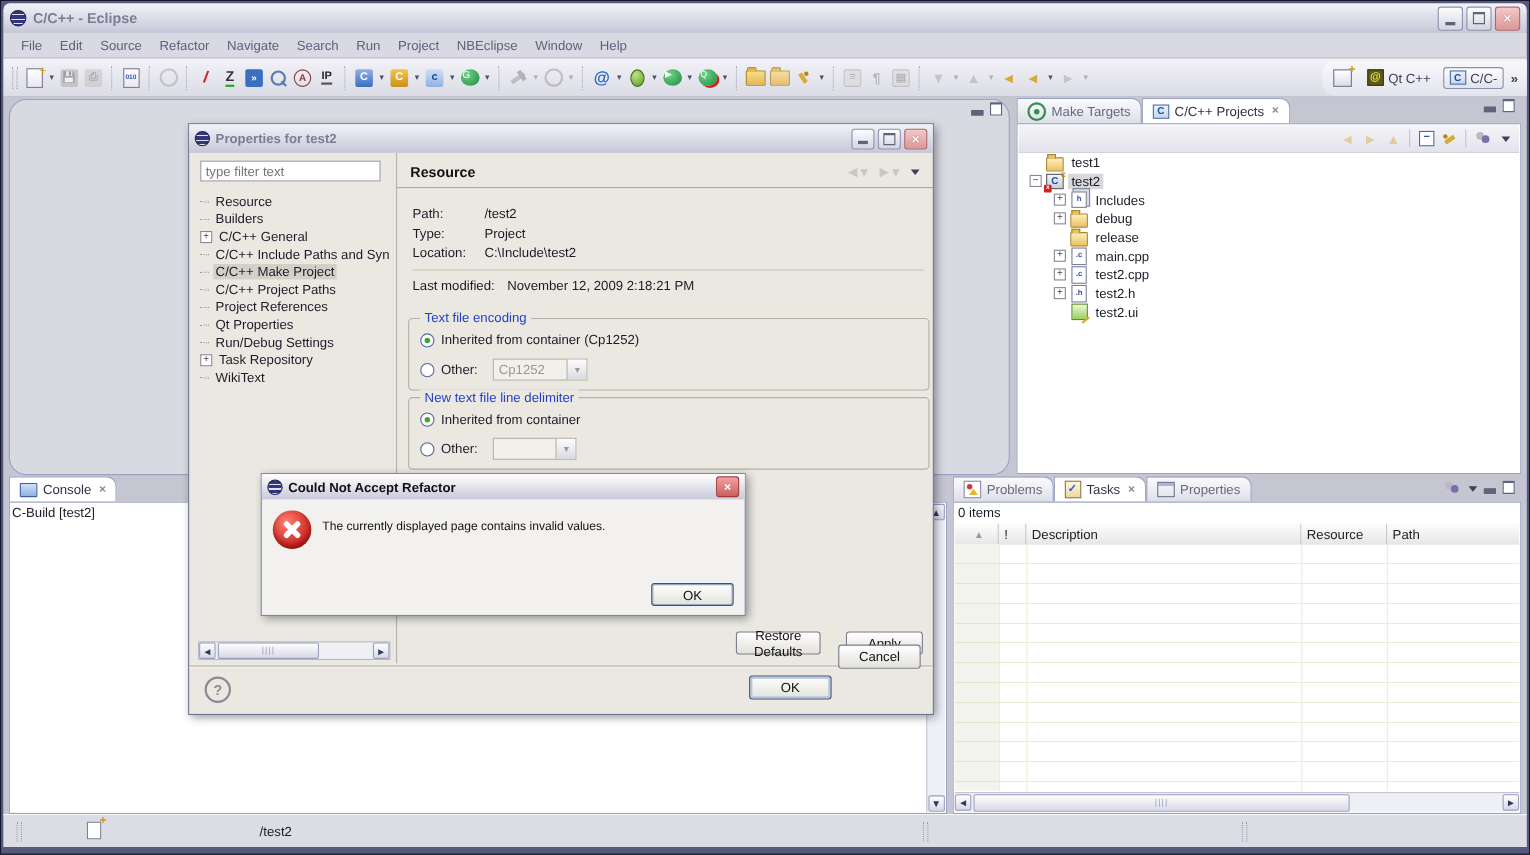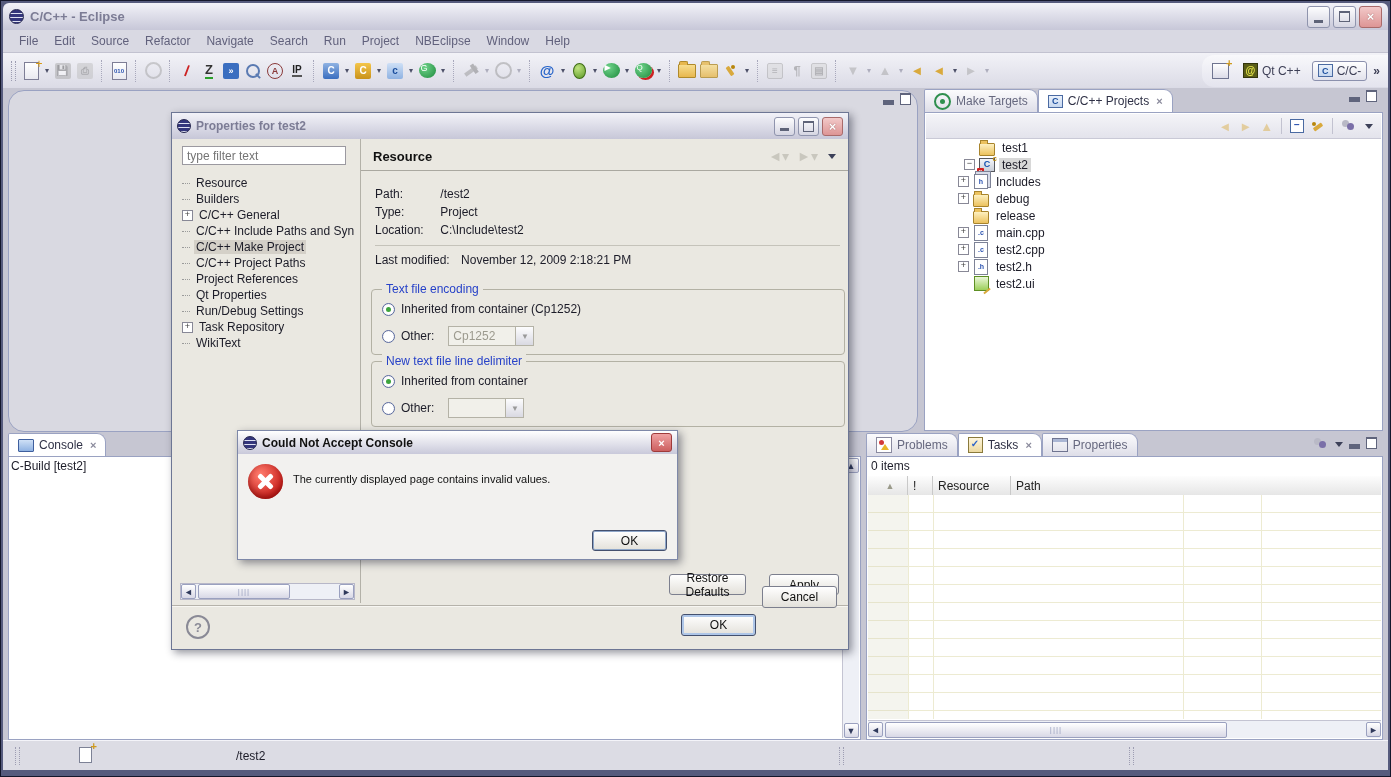--- a/index.html
+++ b/index.html
@@ -78,21 +78,21 @@
   .view-toolbar{position:absolute;left:1px;right:1px;top:1px;height:24px;background:linear-gradient(#f4f4f8,#e3e3ec);
     border-bottom:1px solid #c9c9d6;display:flex;align-items:center;justify-content:flex-end;gap:8px;padding-right:8px;}
   .vti{font-size:13px;}
   .vsep{width:1px;height:16px;background:#c2c2d0;}
   .tree{position:absolute;left:1px;right:1px;top:26px;bottom:1px;background:#fff;overflow:hidden;}
   .trow{display:flex;align-items:center;height:17px;font-size:12px;color:#1c1c28;gap:4px;}
   .trow .lbl{padding:0 3px;}
   .trow.selected .lbl{background:#d8d8d8;}
   .twist{width:9px;height:9px;border:1px solid #888896;background:#fff;font-size:9px;line-height:7px;text-align:center;color:#444;flex:0 0 9px;box-sizing:content-box;}
   .tspace{width:11px;flex:0 0 11px;}
-  .ind0{padding-left:10px;margin-left:28px;} .ind1{padding-left:32px;}
+  .ind0{padding-left:10px;} .ind1{padding-left:32px;}
   .ti{width:16px;height:16px;position:relative;flex:0 0 16px;display:flex;align-items:center;justify-content:center;}
   .ti-folder{width:15px;height:11px;background:linear-gradient(#fdf0c0,#ecc25e);border:1px solid #a8842c;border-radius:1px;position:relative;margin-top:3px;}
   .ti-folder::before{content:"";position:absolute;left:0;top:-4px;width:6px;height:3px;background:#ecc25e;border:1px solid #a8842c;border-bottom:none;}
   .ti-cproj{width:14px;height:12px;border:1px solid #56585e;background:linear-gradient(#f4f6fa,#c9ced8);color:#1553b0;font-size:9px;font-weight:bold;text-align:center;}
   .badge-x{position:absolute;left:-2px;bottom:-2px;width:7px;height:7px;background:#d21f1f;color:#fff;font-size:6px;line-height:7px;text-align:center;border-radius:1px;font-weight:bold;}
   .badge-c{position:absolute;right:-2px;top:-3px;color:#b8860b;font-size:8px;font-weight:bold;}
   .ti-doc{width:12px;height:14px;background:#fff;border:1px solid #7d8296;font-size:7px;font-weight:bold;color:#2a52b0;display:flex;align-items:center;justify-content:center;}
   .ti-stack{width:12px;height:13px;background:#fff;border:1px solid #7d8296;box-shadow:2px -2px 0 #d7dbe8,2px -2px 0 1px #7d8296;font-size:7px;font-weight:bold;color:#2a52b0;display:flex;align-items:center;justify-content:center;}
   .ti-lines{width:11px;height:14px;background:#fff;border:1px solid #7d8296;background-image:repeating-linear-gradient(#fff 0 2px,#9db0d8 2px 3px);background-size:7px 100%;background-repeat:no-repeat;background-position:2px 2px;}
   .ti-ui{width:13px;height:13px;background:linear-gradient(#eaf7d8,#9ccf5a);border:1px solid #5d8f23;position:relative;}
@@ -525,20 +525,21 @@
             </span>
         </span>
       </div>
       <div class="vbody">
         <div class="tasks-count">0 items</div>
         <div class="thead">
           <span class="thcell" style="width:40px;">
               <span class="sort-tri">▲</span>
             </span>
           <span class="thcell" style="width:25px;">!</span>
+          <span class="thcell" style="width:250px;">Description</span>
           <span class="thcell" style="width:78px;">Resource</span>
           <span class="thcell" style="flex:1;border-right:none;">Path</span>
         </div>
         <div class="tgrid">
           <span class="shade"></span>
           <span class="colline" style="left:40px;"></span>
           <span class="colline" style="left:65px;"></span>
           <span class="colline" style="left:315px;"></span>
           <span class="colline" style="left:393px;"></span>
         </div>
@@ -697,21 +698,21 @@
 
     <div class="dlg-bottom-sep"></div>
     <span class="help-circle">?</span>
     <button class="xp-btn default abs" style="left:509px;top:501px;width:75px;height:22px;">OK</button>
     <button class="xp-btn abs" style="left:590px;top:473px;width:75px;height:22px;">Cancel</button>
   </div>
 
   <div class="dialog errdlg">
     <div class="dlg-titlebar active">
       <span class="eclipse-logo" style="width:14px;height:14px;"></span>
-      <span class="t">Could Not Accept Console</span>
+      <span class="t">Could Not Accept Refactor</span>
       <span class="err-close">×</span>
     </div>
     <span class="err-icon"></span>
     <span class="err-msg">The currently displayed page contains invalid values.</span>
     <button class="xp-btn abs" style="left:354px;top:99px;width:75px;height:21px;border-color:#44506e;box-shadow:inset 0 0 0 1px #8ea6c8;">OK</button>
   </div>
 
 </div>
 
 </body></html>

